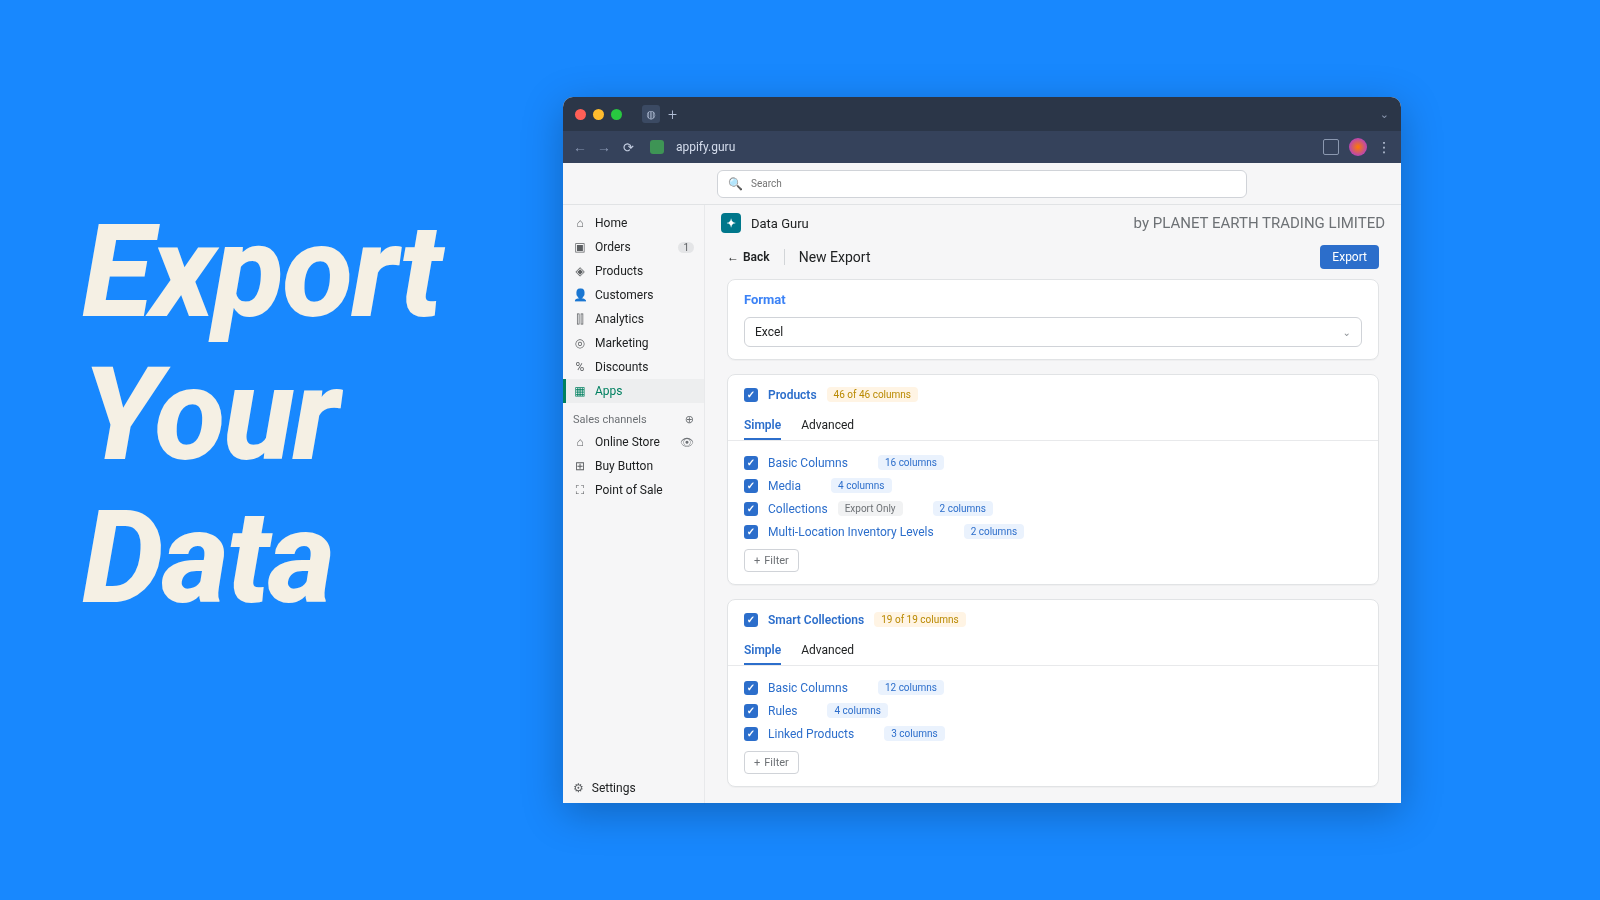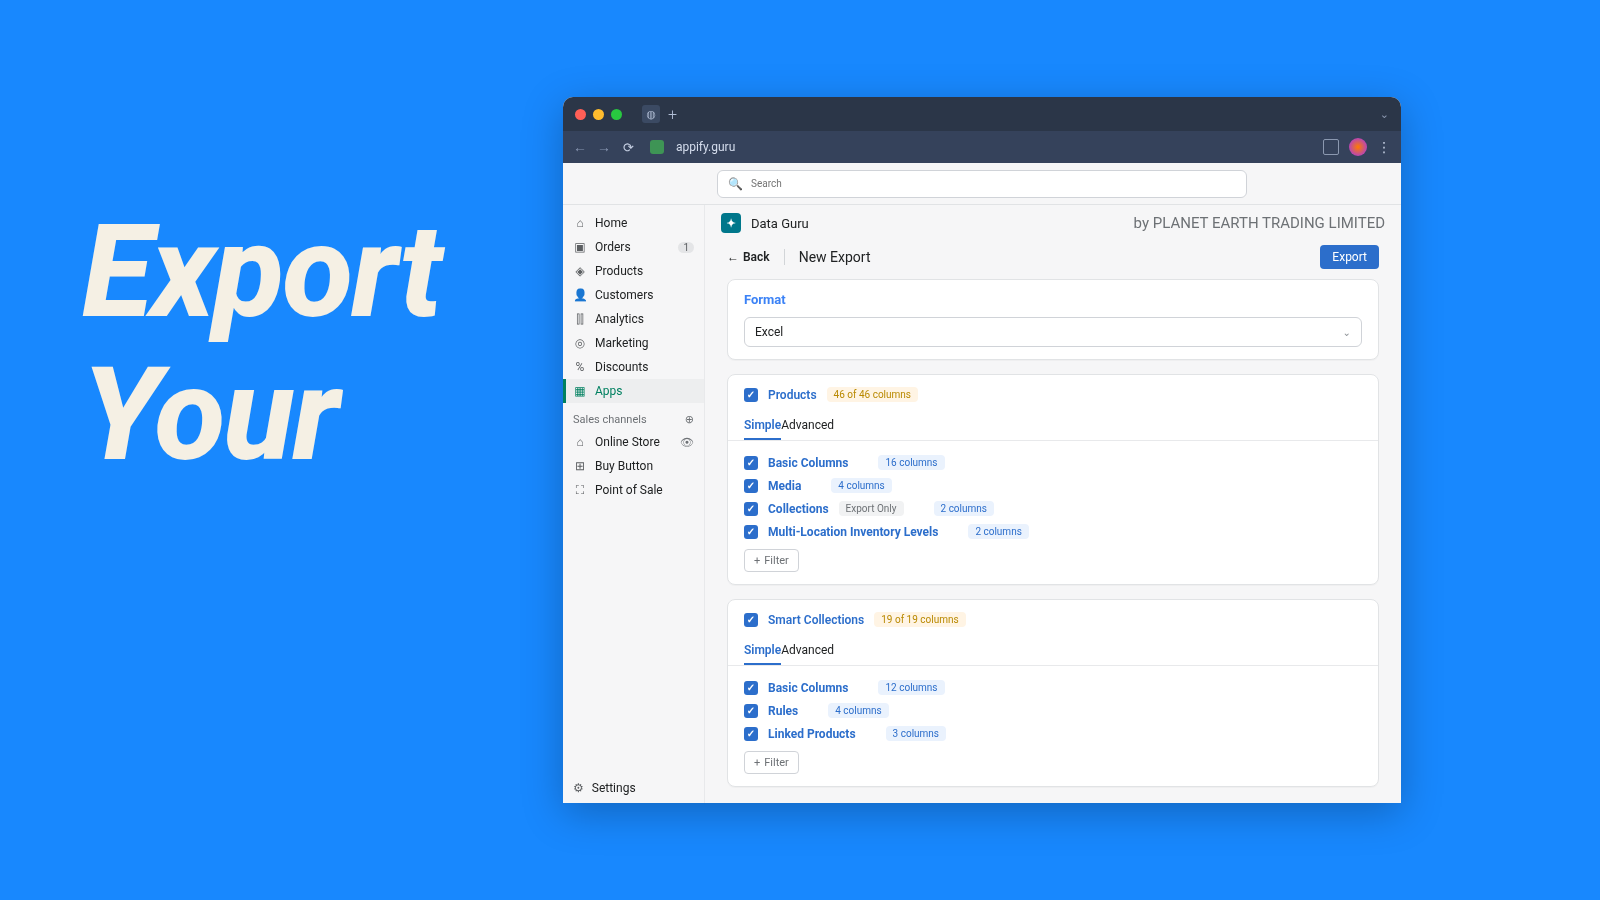--- a/index.html
+++ b/index.html
@@ -73,35 +73,36 @@
 
 .block-hdr { display: flex; align-items: center; gap: 10px; padding: 12px 16px 6px; }
 .chk { width: 14px; height: 14px; border-radius: 3px; background: #2c6ecb; display: inline-flex; align-items: center; justify-content: center; flex-shrink: 0; cursor: pointer; }
 .chk::after { content: "✓"; color: #fff; font-size: 10px; font-weight: 700; }
 .blk-name { font-size: 12px; font-weight: 600; color: #2c6ecb; }
 .pill { font-size: 10px; padding: 2px 7px; border-radius: 4px; }
 .pill.orange { background: #fff4e4; color: #b98900; }
 .pill.blue { background: #eaf2fd; color: #2c6ecb; margin-left: 20px; }
 .pill.gray { background: #f1f2f3; color: #6d7175; }
 
-.tabs { display: flex; gap: 0; padding: 4px 16px 0; border-bottom: 1px solid #e8e9eb; }
+.tabs { display: flex; gap: 20px; padding: 4px 16px 0; border-bottom: 1px solid #e8e9eb; }
 .tab { font-size: 12px; padding: 6px 0; color: #202223; cursor: pointer; border-bottom: 2px solid transparent; }
 .tab.active { color: #2c6ecb; font-weight: 600; border-bottom-color: #2c6ecb; }
 
 .rows { padding: 10px 16px 12px; }
 .row { display: flex; align-items: center; gap: 10px; padding: 4px 0; }
-.row .lbl { font-size: 12px; color: #2c6ecb; font-weight: 700; }
+.row .lbl { font-size: 12px; color: #2c6ecb; font-weight: 400; }
 .filter-btn { margin-top: 6px; border: 1px solid #d0d3d8; background: #fff; border-radius: 4px; padding: 4px 9px; font-size: 11px; color: #6d7175; cursor: pointer; display: inline-flex; align-items: center; gap: 4px; }
 </style>
 </head>
 <body>
 
 <div class="hero-text">
   <div>Export</div>
   <div>Your</div>
+  <div>Data</div>
 </div>
 
 <div class="browser">
 
   <div class="title-bar">
     <div class="traffic">
       <span class="dot r"></span>
       <span class="dot y"></span>
       <span class="dot g"></span>
     </div>

